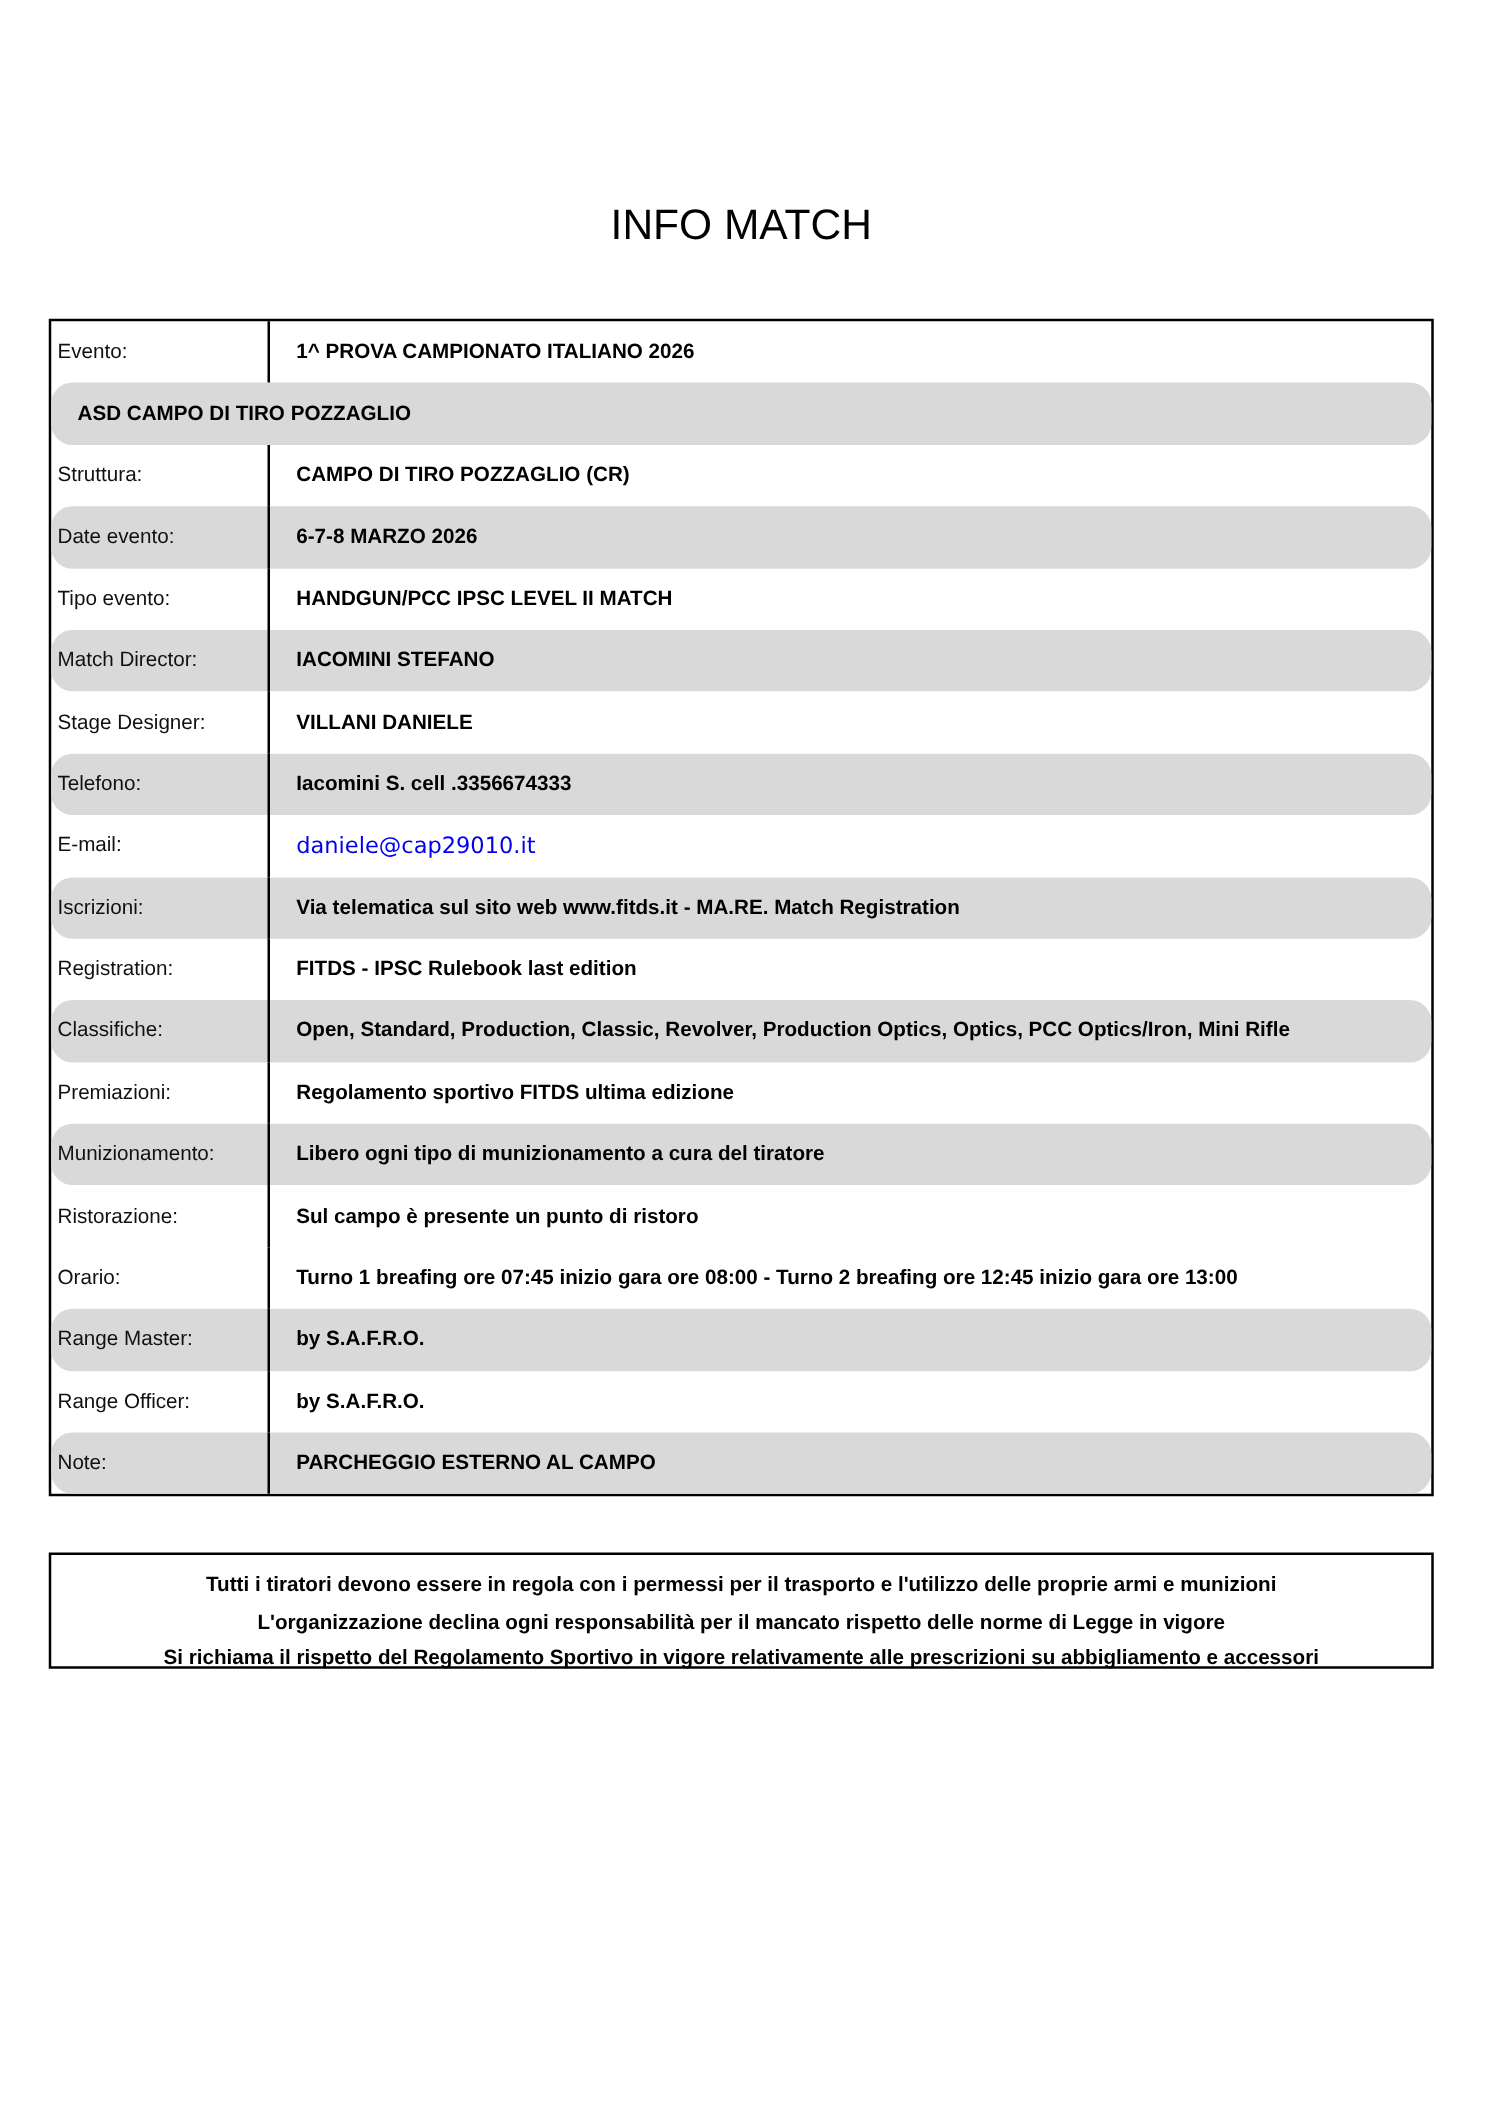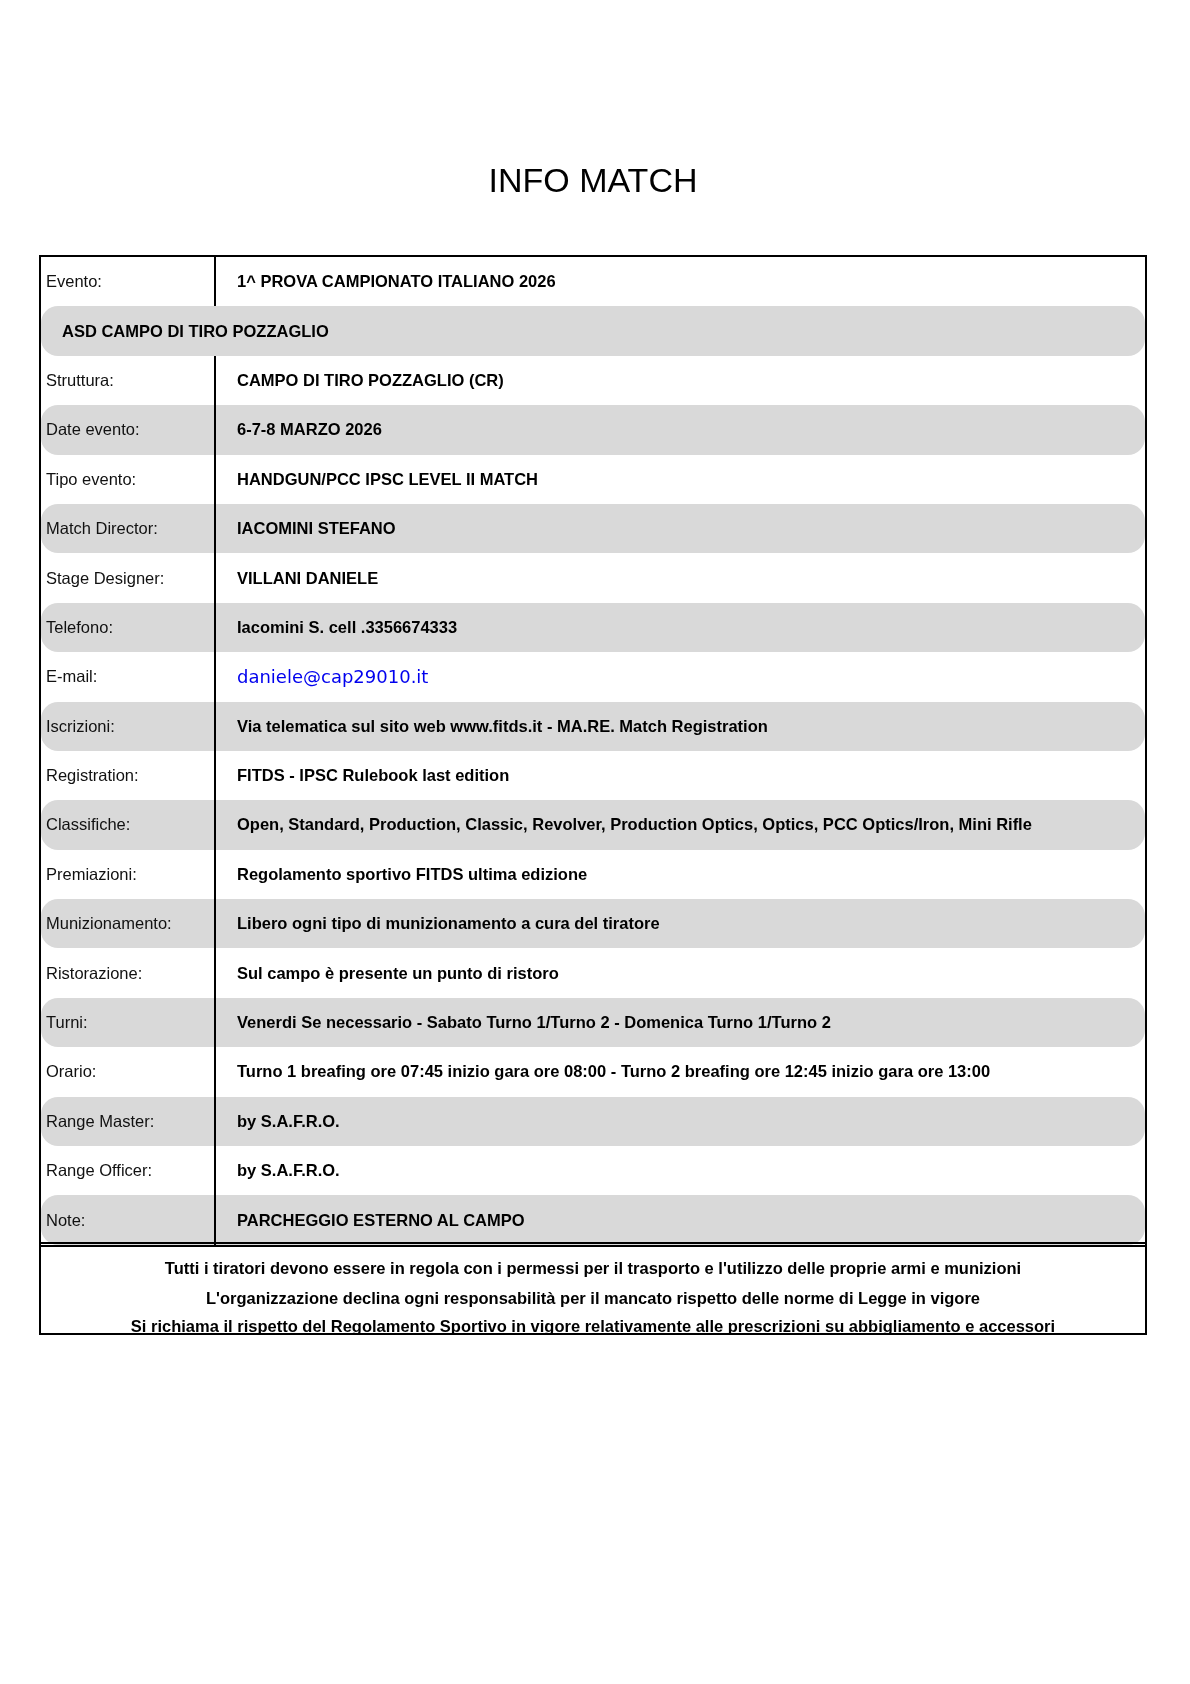--- a/index.html
+++ b/index.html
@@ -77,24 +77,20 @@
     <div class="value">Regolamento sportivo FITDS ultima edizione</div>
   </div>
   <div class="row alt">
     <div class="label">Munizionamento:</div>
     <div class="value">Libero ogni tipo di munizionamento a cura del tiratore</div>
   </div>
   <div class="row">
     <div class="label">Ristorazione:</div>
     <div class="value">Sul campo è presente un punto di ristoro</div>
   </div>
-  <div class="row alt">
-    <div class="label">Turni:</div>
-    <div class="value">Venerdi Se necessario - Sabato Turno 1/Turno 2 - Domenica Turno 1/Turno 2</div>
-  </div>
   <div class="row">
     <div class="label">Orario:</div>
     <div class="value">Turno 1 breafing ore 07:45 inizio gara ore 08:00 - Turno 2 breafing ore 12:45 inizio gara ore 13:00</div>
   </div>
   <div class="row alt">
     <div class="label">Range Master:</div>
     <div class="value">by S.A.F.R.O.</div>
   </div>
   <div class="row">
     <div class="label">Range Officer:</div>

